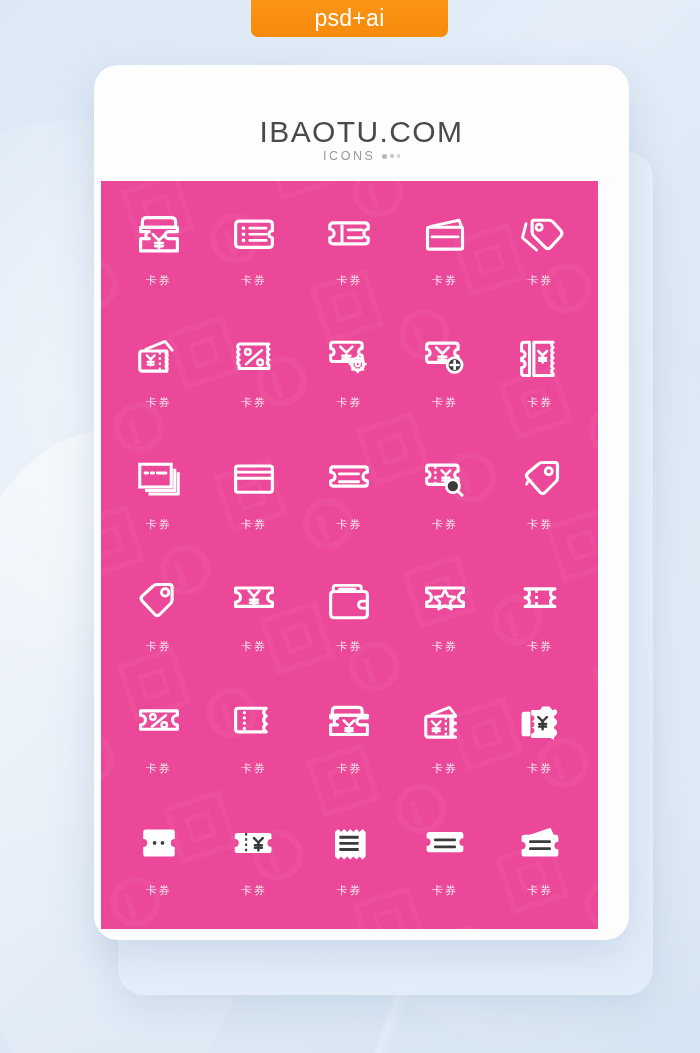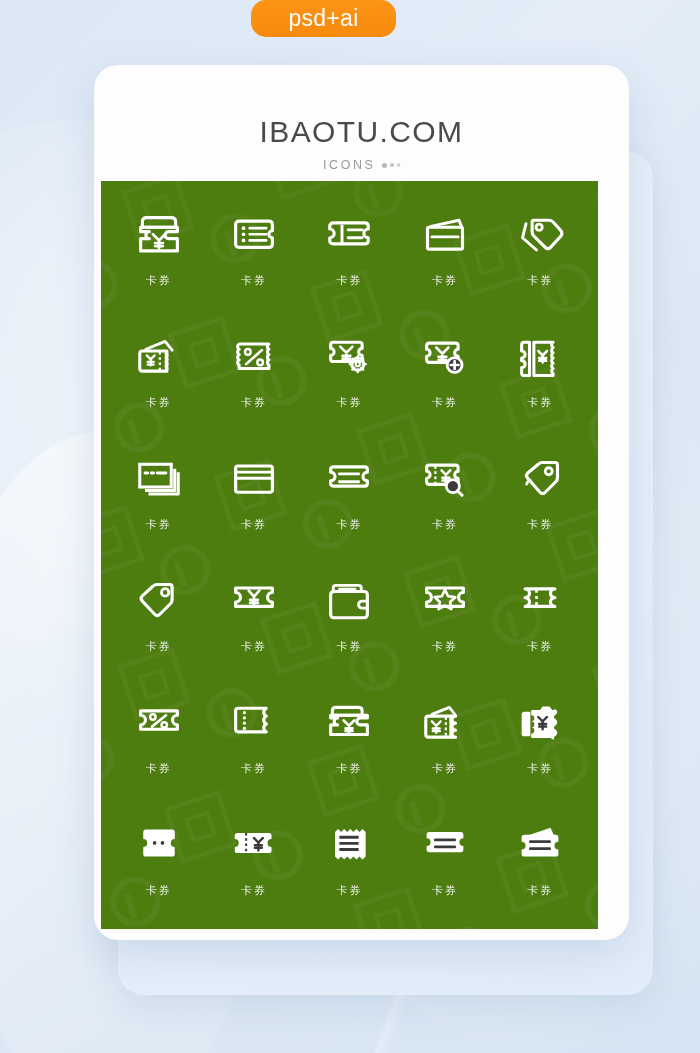--- a/index.html
+++ b/index.html
@@ -30,26 +30,25 @@
     pointer-events:none;
   }
   .bg-diag {
     position:absolute; right:0; top:560px; width:420px; height:500px;
     background: linear-gradient(110deg, rgba(255,255,255,0.0) 45%, rgba(255,255,255,0.30) 46%, rgba(255,255,255,0.0) 48%);
     pointer-events:none;
   }
 
   
   .badge {
-    position:absolute; left:251px; top:0; width:145px; height:37px;
+    position:absolute; left:251px; top:0; width:197px; height:37px;
     background: linear-gradient(180deg,#fb9415 0%, #f68a0c 100%);
     border-bottom-left-radius:7px; border-bottom-right-radius:7px;
     color:#ffffff; font-size:23px; line-height:37px; text-align:center;
     letter-spacing:0.3px;
-    border-radius:15px;
   }
 
   
   .card-back {
     position:absolute; left:118px; top:152px; width:535px; height:843px;
     background: linear-gradient(150deg, #e9f1fb 0%, #e3edf9 100%);
     border-radius:26px;
     box-shadow: 0 12px 34px rgba(120,150,185,0.18);
   }
   
@@ -58,35 +57,35 @@
     background:#fdfdfd;
     border-radius:24px;
     box-shadow: 0 14px 40px rgba(110,140,180,0.22);
     overflow:hidden;
   }
   .title {
     text-align:center; margin-top:50px;
     font-size:30px; color:#4a4a4a; letter-spacing:1.4px; font-weight:400;
   }
   .subtitle-row {
-    display:flex; align-items:center; justify-content:center; gap:6px; margin-top:9px;
+    display:flex; align-items:center; justify-content:center; gap:6px; 
   }
   .subtitle {
     font-size:12.5px; color:#9a9a9a; letter-spacing:2.6px;
   }
   .dots { display:flex; align-items:center; gap:3px; }
   .dots i { display:block; border-radius:50%; background:#b7b7b7; }
   .dots i:nth-child(1){ width:5px; height:5px; }
   .dots i:nth-child(2){ width:4px; height:4px; background:#c4c4c4; }
   .dots i:nth-child(3){ width:3.5px; height:3.5px; background:#d2d2d2; }
 
   
   .panel {
     position:absolute; left:7px; top:116px; width:497px; height:748px;
-    background:#4d7c0f;
+    background:#ec4899;
     overflow:hidden;
   }
   .watermark {
     position:absolute; inset:0; pointer-events:none; opacity:0.045;
   }
   .grid {
     position:relative; z-index:2;
     display:grid; grid-template-columns:repeat(5,1fr);
     grid-template-rows:repeat(6,1fr);
     width:100%; height:100%;

